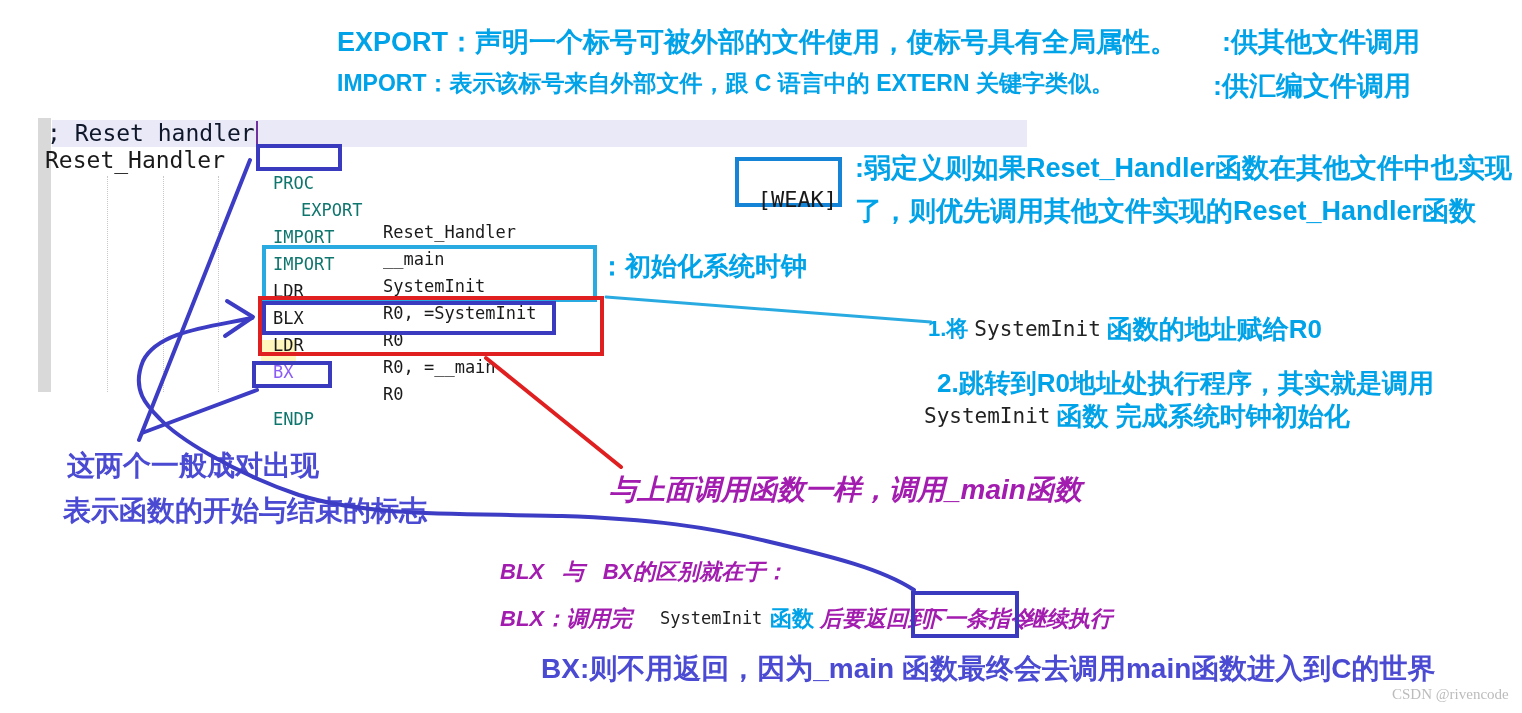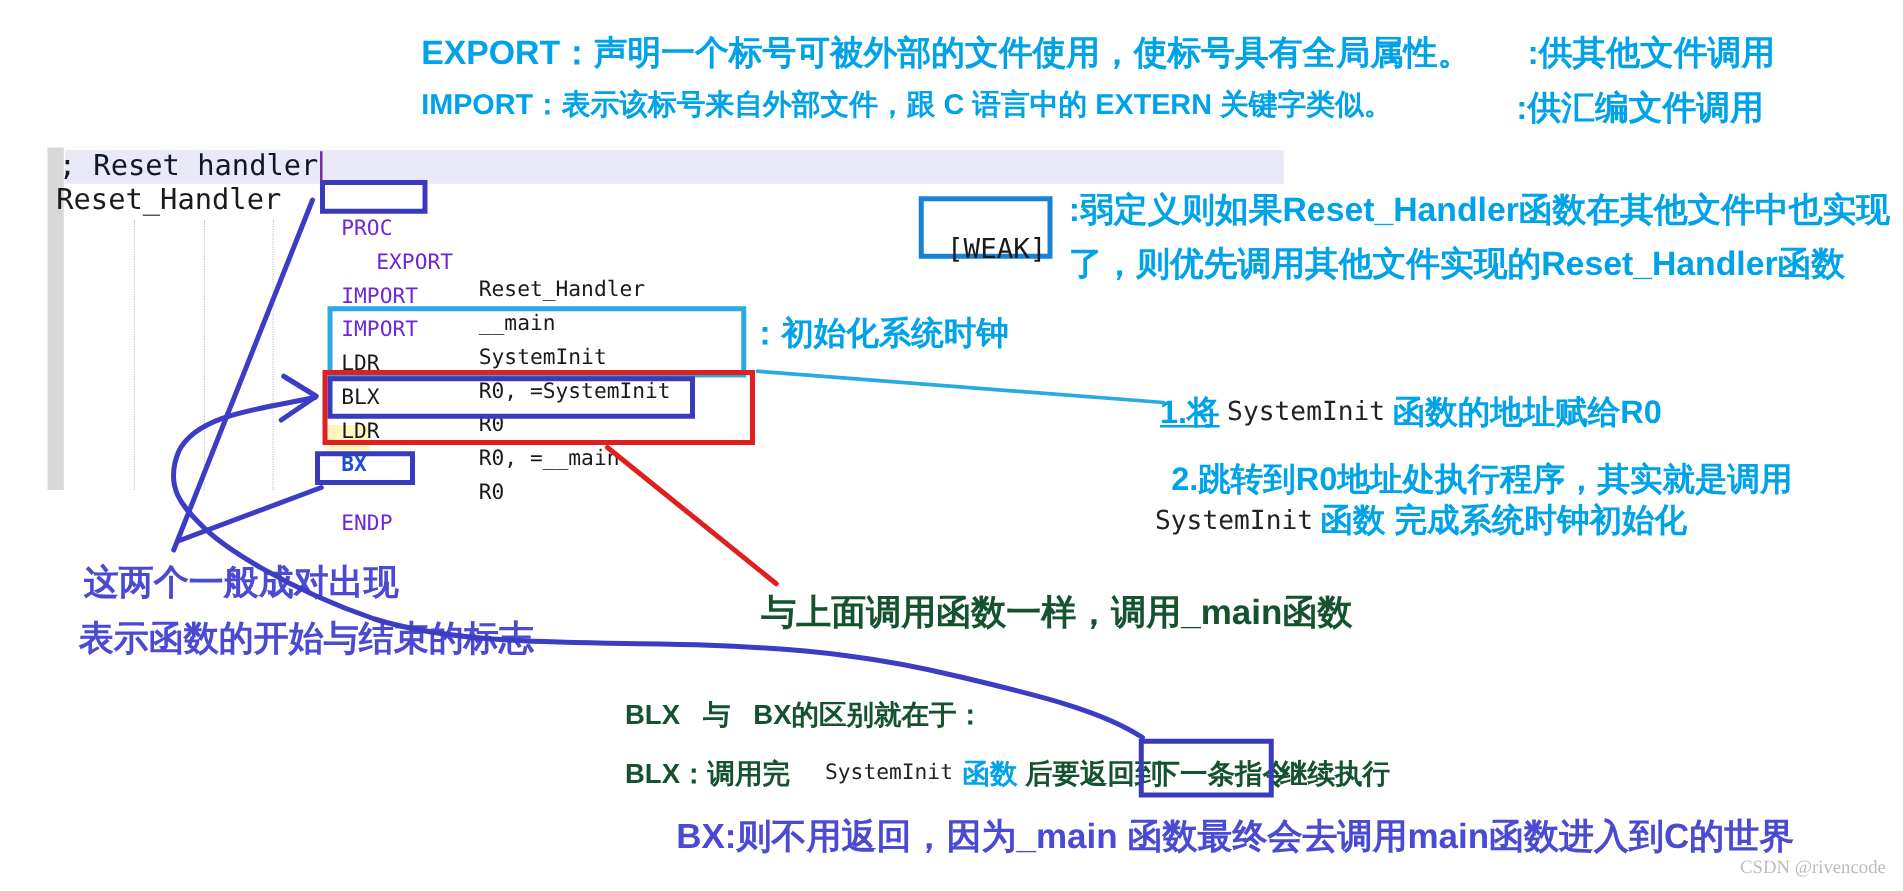--- a/index.html
+++ b/index.html
@@ -3,26 +3,26 @@
 <meta charset="utf-8">
 <style>
   html,body{margin:0;padding:0;}
   body{
     width:1522px;height:713px;position:relative;background:#ffffff;
     font-family:"Liberation Sans", sans-serif;overflow:hidden;
   }
   .abs{position:absolute;white-space:pre;}
   .mono{font-family:"DejaVu Sans Mono","Liberation Mono",monospace;}
   .cyan{color:#00A2E8;font-weight:bold;}
-  .red{color:#14532d;font-weight:bold;}
+  .red{color:#a21caf;font-weight:bold;font-style:italic;}
   .indigo{color:#4A4AD2;font-weight:bold;}
-  .kwblue{color:#6d28d9;}
+  .kwblue{color:#0f766e;}
   .codeblack{color:#1A1A1A;}
   .comment{color:#0f172a;}
-  .bxpurple{color:#1d4ed8;font-weight:bold;}
+  .bxpurple{color:#8b5cf6;font-weight:normal;}
   .codeline{font-size:17px;line-height:22px;}
   .box{position:absolute;border-style:solid;background:transparent;}
   .guide{position:absolute;border-left:1px dotted #C8C8C8;width:0;}
   .watermark{color:#BCBCBC;font-size:15px;font-family:Liberation Serif, serif;}
 </style>
 </head>
 <body>
 
 <div class="abs cyan" style="left:337px;top:24px;font-size:27px;">EXPORT：声明一个标号可被外部的文件使用，使标号具有全局属性。</div>
 <div class="abs cyan" style="left:1222px;top:24px;font-size:27px;">:供其他文件调用</div>
@@ -92,21 +92,21 @@
     <span class="mono codeblack" style="font-size:22px;line-height:42px;">[WEAK]</span>
   </div>
 </div>
 
 <div class="abs cyan" style="left:855px;top:150px;font-size:27px;">:弱定义则如果Reset_Handler函数在其他文件中也实现</div>
 <div class="abs cyan" style="left:855px;top:193px;font-size:27px;">了，则优先调用其他文件实现的Reset_Handler函数</div>
 
 <div class="abs cyan" style="left:599px;top:249px;font-size:26px;">：初始化系统时钟</div>
 
 <div class="abs" style="left:928px;top:312px;height:34px;display:flex;align-items:center;">
-  <span class="cyan" style="font-size:26px;text-decoration:underline;">1.将</span>
+  <span class="cyan" style="font-size:22px;">1.将</span>
   <span class="mono" style="font-size:21px;color:#222;margin:0 6px;">SystemInit</span>
   <span class="cyan" style="font-size:26px;">函数的地址赋给R0</span>
 </div>
 <div class="abs cyan" style="left:937px;top:366px;font-size:26px;">2.跳转到R0地址处执行程序，其实就是调用</div>
 <div class="abs" style="left:924px;top:399px;height:34px;display:flex;align-items:center;">
   <span class="mono" style="font-size:21px;color:#222;margin-right:6px;">SystemInit</span>
   <span class="cyan" style="font-size:26px;">函数 完成系统时钟初始化</span>
 </div>
 
 <div class="abs indigo" style="left:67px;top:447px;font-size:28px;">这两个一般成对出现</div>

